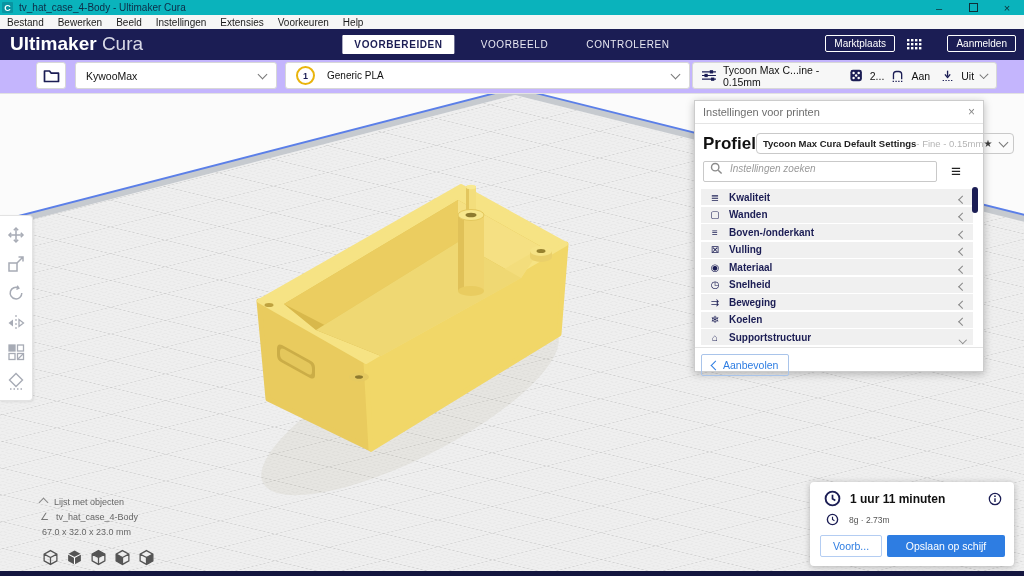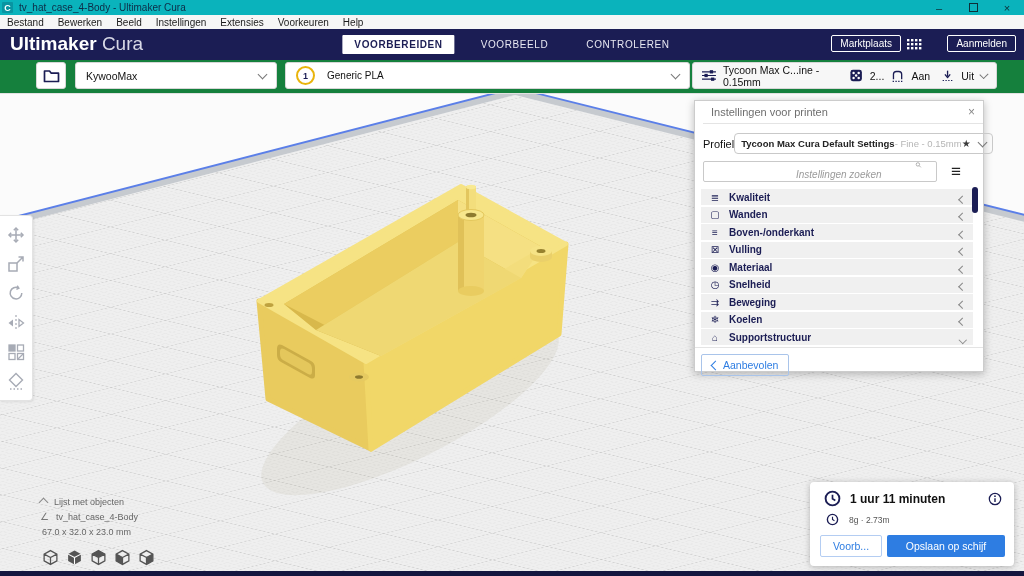--- a/index.html
+++ b/index.html
@@ -20,45 +20,45 @@
   
   #header{left:0;top:29px;width:1024px;height:31px;background:#1b1d54;z-index:6;}
   #logo{position:absolute;left:10px;top:4px;font-size:19px;color:#fff;}
   #logo b{font-weight:bold;} #logo span{font-weight:300;color:#d8d9e6;}
   #tabs{position:absolute;left:50%;top:0;height:31px;transform:translateX(-50%);display:flex;align-items:center;gap:14px;}
   .tab{font-size:10px;letter-spacing:.6px;color:#e8e8f2;padding:4px 12px;}
   .tab.active{background:#fff;color:#1b1d54;border-radius:1px;font-weight:bold;}
   .hdrbtn{position:absolute;top:6px;height:17px;border:1px solid #fff;border-radius:2px;color:#fff;
           font-size:10px;display:flex;align-items:center;padding:0 8px;box-sizing:border-box;}
   
-  #toolbar{left:0;top:60px;width:1024px;height:33px;background:#15803d;border-bottom:1px solid #e2e2e2;z-index:5;}
+  #toolbar{left:0;top:60px;width:1024px;height:33px;background:#c4b5fd;border-bottom:1px solid #e2e2e2;z-index:5;}
   .tbtn{position:absolute;top:2px;height:27px;background:#fff;border:1px solid #d7d7d7;border-radius:3px;
         display:flex;align-items:center;box-sizing:border-box;}
   .chev{display:inline-block;width:6px;height:6px;border-right:1.4px solid #777;border-bottom:1.4px solid #777;
         transform:rotate(45deg);margin-top:-3px;}
   .chevl{transform:rotate(135deg);margin-top:0;}
   .chevu{transform:rotate(-135deg);margin-top:2px;}
   .exbadge{width:15px;height:15px;border-radius:50%;border:2px solid #e9b40c;background:#fff;color:#1b1d54;
            font-size:9px;font-weight:bold;display:flex;align-items:center;justify-content:center;}
   
   #spanel{left:694px;top:100px;width:290px;height:272px;background:#fff;border:1px solid #ccc;
           box-shadow:0 2px 8px rgba(0,0,0,.25);z-index:7;box-sizing:border-box;}
-  #sphead{height:22px;border-bottom:1px solid #e4e4e4;display:flex;align-items:center;padding:0 8px;margin-left:8px;}
+  #sphead{height:22px;border-bottom:1px solid #e4e4e4;display:flex;align-items:center;padding:0 8px;}
   #sptitle{font-size:11px;color:#6e6e6e;}
   #spclose{margin-left:auto;color:#888;font-size:12px;}
   #profrow{position:absolute;left:8px;top:32px;width:274px;display:flex;align-items:center;}
-  #proflabel{font-size:11px;color:#111;width:58px;}
+  #proflabel{font-size:17px;color:#111;width:58px;font-weight:bold;}
   #profselect{flex:1;height:21px;border:1px solid #c9c9c9;border-radius:4px;display:flex;align-items:center;
               padding:0 6px;box-sizing:border-box;}
   #profval{font-size:9.5px;font-weight:bold;color:#222;white-space:nowrap;}
   #profsuf{font-size:9.5px;color:#b5b5b5;white-space:nowrap;}
   #profstar{margin-left:auto;font-size:10px;color:#3a3a3a;}
   #searchrow{position:absolute;left:8px;top:60px;width:274px;display:flex;align-items:center;}
-  #searchbox{width:234px;height:21px;border:1px solid #c9c9c9;border-radius:2px;display:flex;align-items:flex-end;
-             padding:0 6px;box-sizing:border-box;flex-direction:column;}
+  #searchbox{width:234px;height:21px;border:1px solid #c9c9c9;border-radius:2px;display:flex;align-items:flex-start;
+             padding:0 6px;box-sizing:border-box;}
   #searchbox input{border:none;outline:none;flex:1;font-size:10px;font-family:inherit;background:transparent;}
   #searchbox input::placeholder{color:#9a9a9a;font-style:italic;}
   #hamb{margin-left:14px;font-size:17px;color:#222;line-height:10px;}
   #catlist{position:absolute;left:6px;top:88px;width:272px;}
   .catrow{height:16px;background:#f0f0f0;margin-bottom:1.5px;display:flex;align-items:center;padding:0 8px 0 4px;}
   .caticon{width:20px;font-size:10px;color:#1b1d54;text-align:center;}
   .catlabel{font-size:10px;font-weight:bold;color:#1b1d54;margin-left:4px;}
   .catchev{margin-left:auto;}
   .catchev .chev{border-color:#8a8a8a;width:4.5px;height:4.5px;}
   #spscroll{position:absolute;right:5px;top:86px;width:6px;height:26px;background:#1b1d54;border-radius:3px;}
@@ -182,21 +182,21 @@
   <div id="header" class="abs">
     <div id="tabs">
       <div class="tab active">VOORBEREIDEN</div>
       <div class="tab">VOORBEELD</div>
       <div class="tab">CONTROLEREN</div>
     </div>
     <div id="logo">
       <b>Ultimaker</b>
       <span>Cura</span>
     </div>
-    <div class="hdrbtn" style="right:123px;">Marktplaats</div>
+    <div class="hdrbtn" style="right:129px;">Marktplaats</div>
     <div class="abs" style="right:102px;top:8px;">
       <svg width="16" height="13" viewBox="0 0 16 13">
         <g fill="#fff">
           <rect x="1" y="1" width="2.4" height="2.4"></rect>
             <rect x="5" y="1" width="2.4" height="2.4"></rect>
             <rect x="9" y="1" width="2.4" height="2.4"></rect>
             <rect x="13" y="1" width="2.4" height="2.4"></rect>
           <rect x="1" y="5" width="2.4" height="2.4"></rect>
             <rect x="5" y="5" width="2.4" height="2.4"></rect>
             <rect x="9" y="5" width="2.4" height="2.4"></rect>

